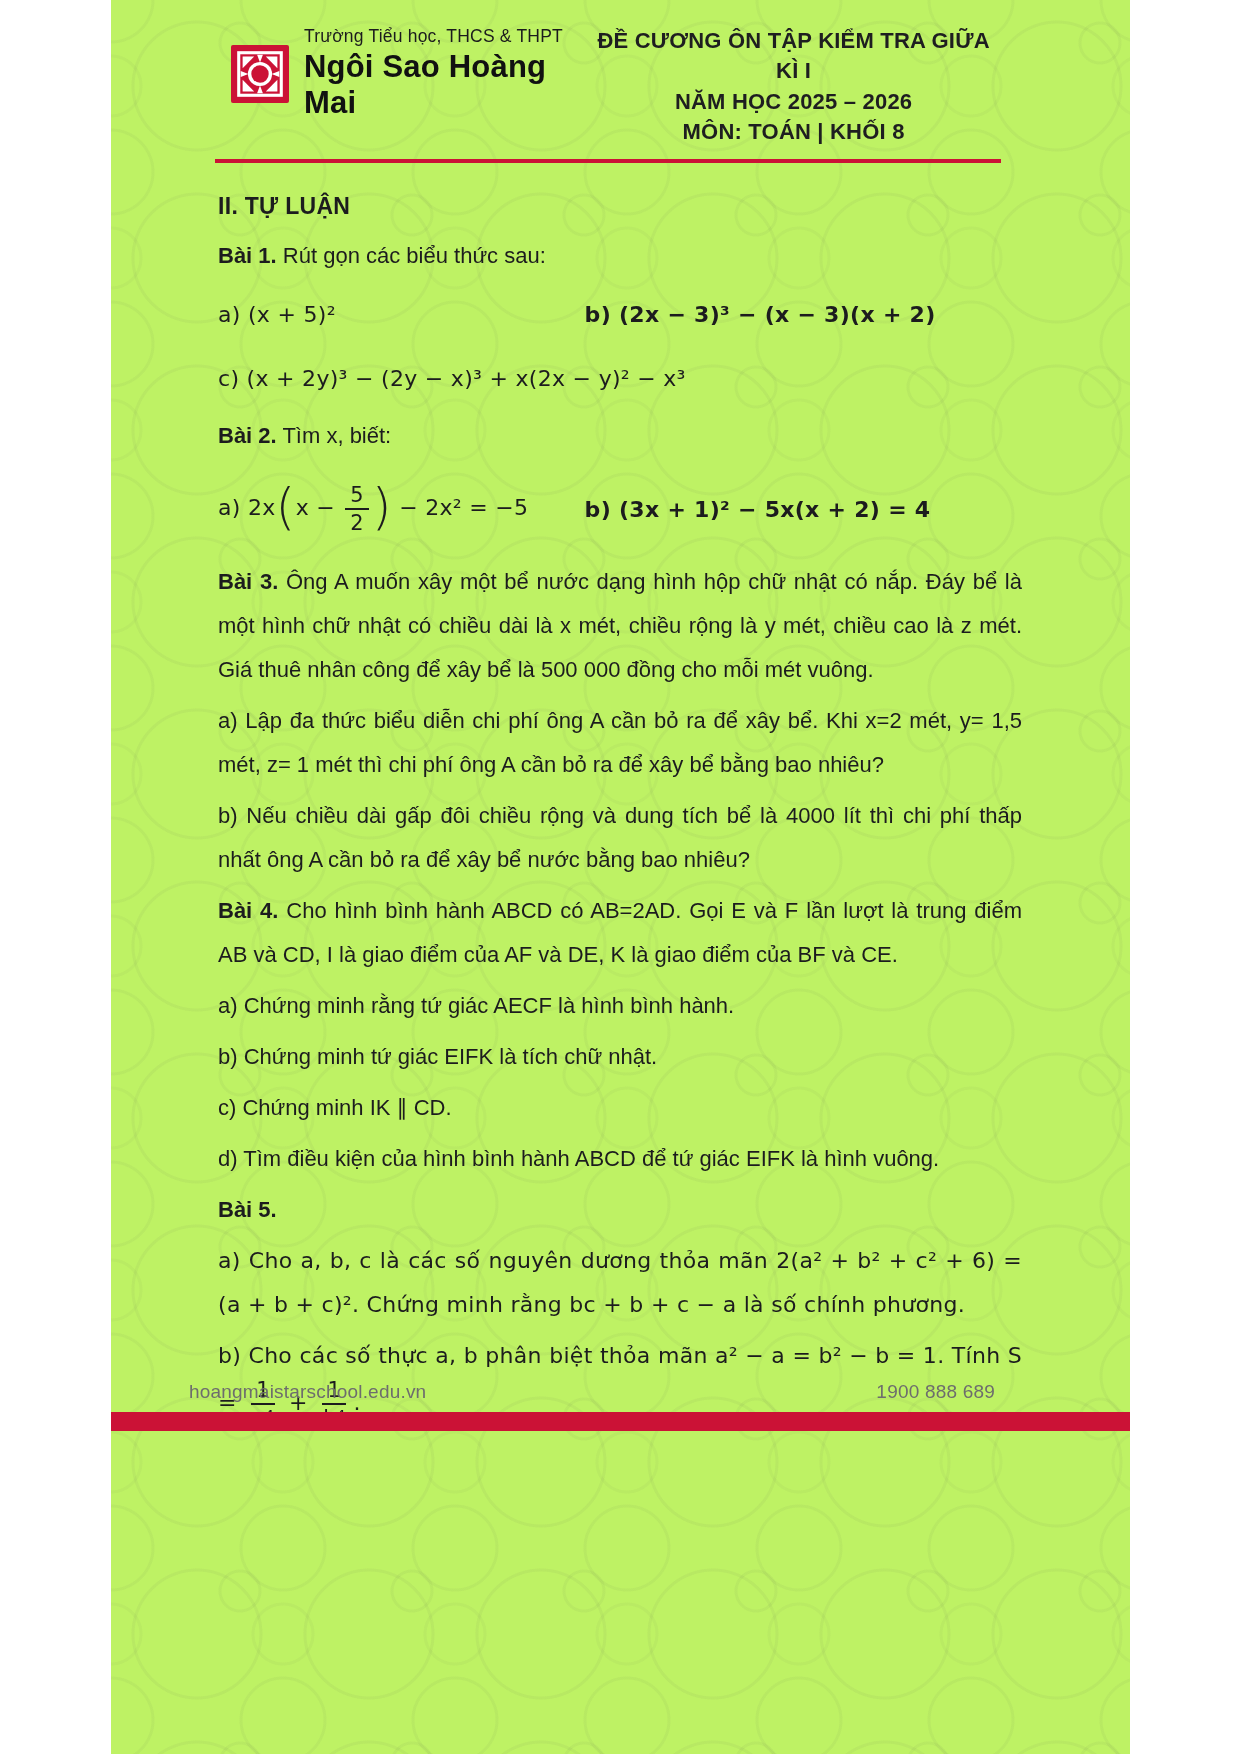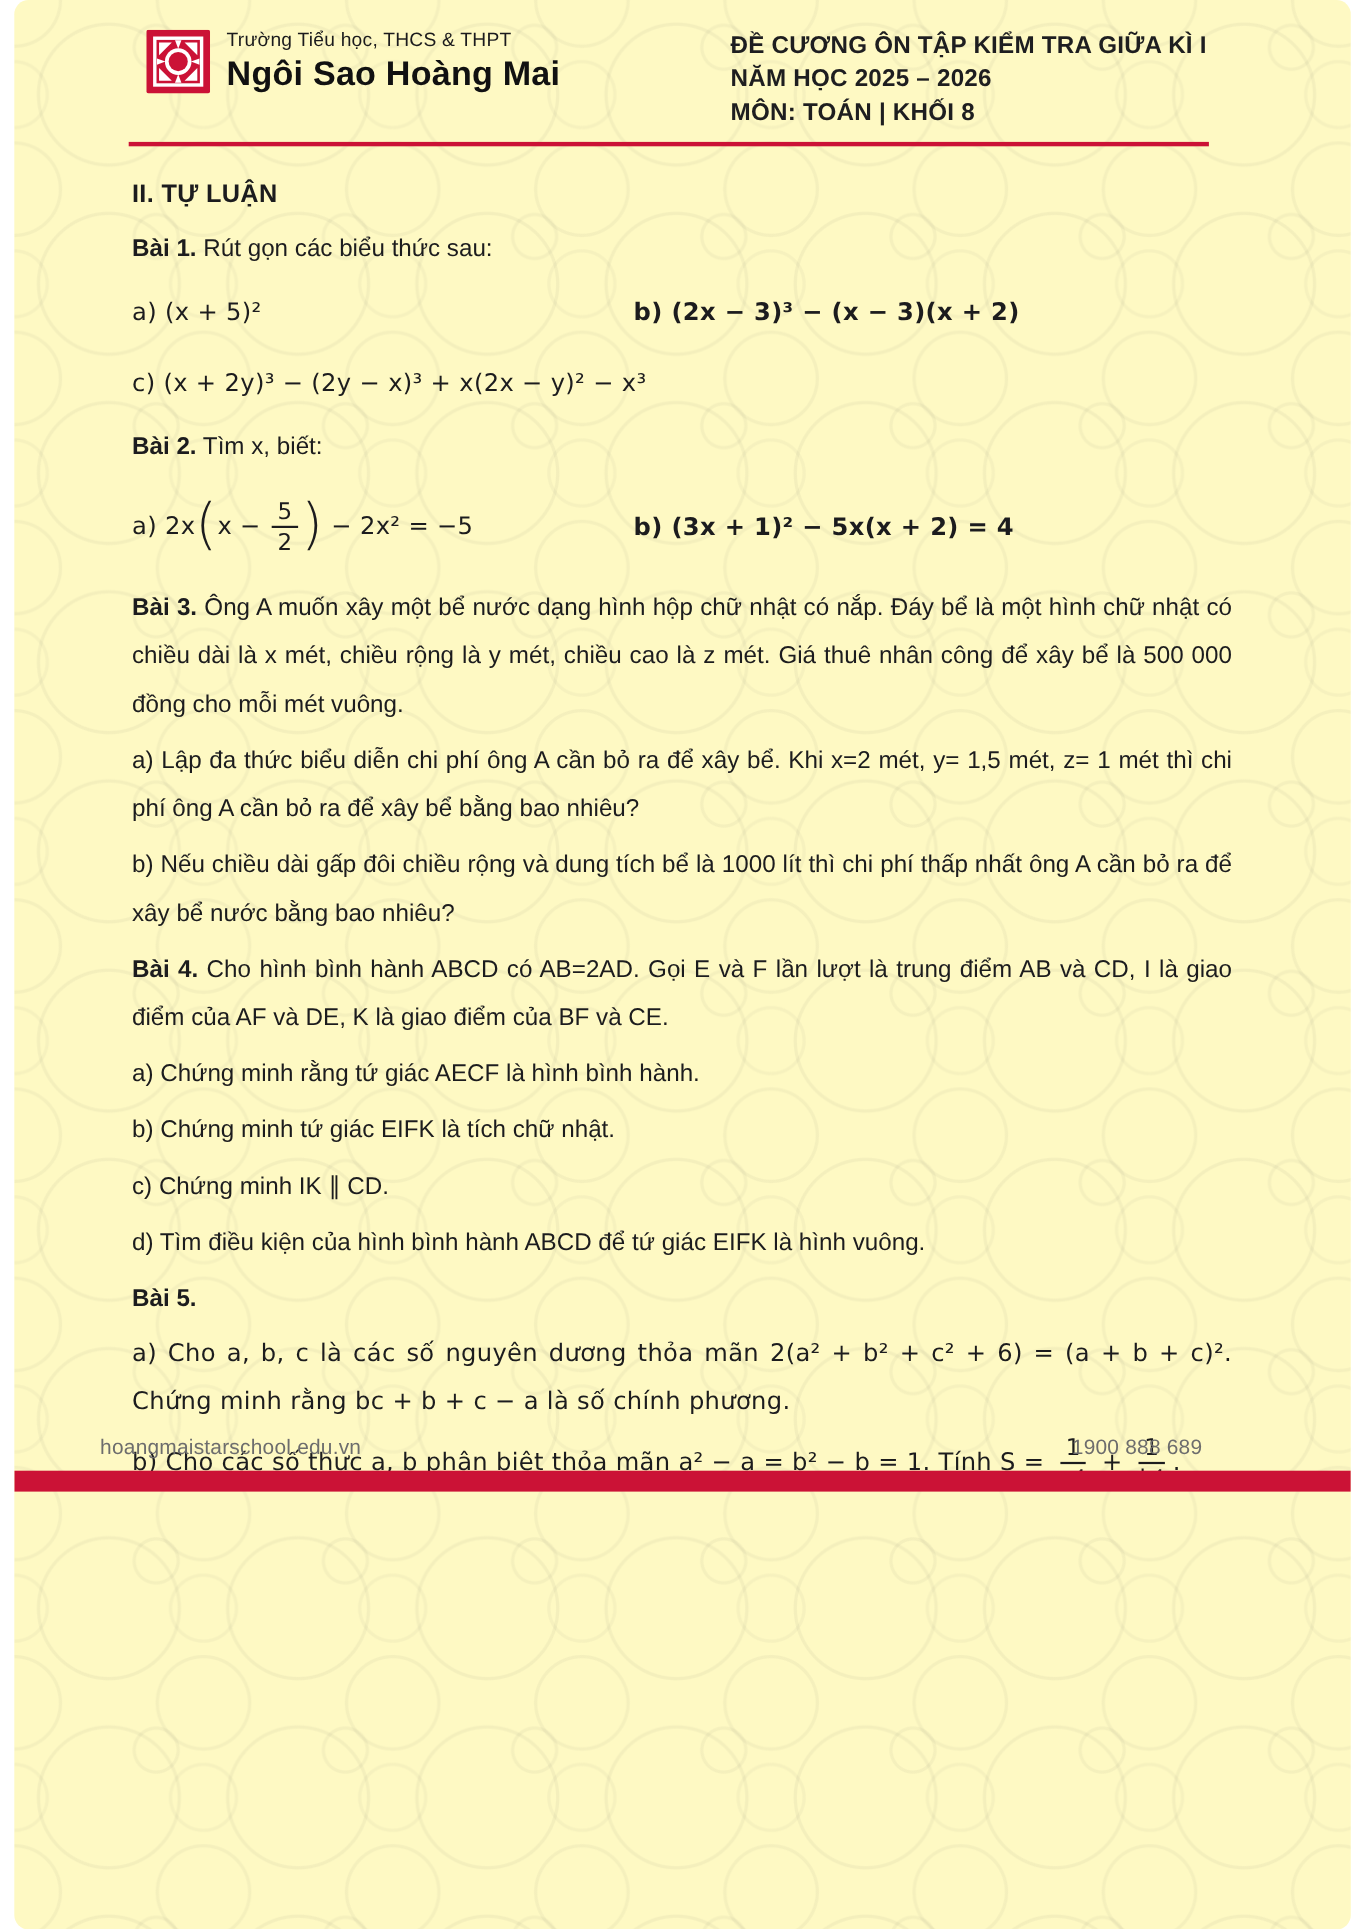--- a/index.html
+++ b/index.html
@@ -1,28 +1,27 @@
 <!DOCTYPE html>
 <html lang="vi" style="--accent: #CB1236;"><head>
 <meta charset="utf-8">
 <style>
   * { box-sizing: border-box; }
   html,body { margin:0; padding:0; }
   body { background:#ffffff; }
 
   .page {
     position: relative;
-    width: 1215px;
+    width: 1019px;
     height: 1754px;
     margin: 0 auto;
-    background: #fef9c3;
+    background: #bef264;
     font-family: "Liberation Sans", sans-serif;
     color: #1c1c1e;
     overflow: hidden;
-    border-radius: 13px;
   }
 
   
   .page::before {
     content:"";
     position:absolute; inset:0;
     background-image:
       radial-gradient(circle, transparent 62px, rgba(70,70,70,.055) 63px, rgba(70,70,70,.055) 65px, transparent 66px),
       radial-gradient(circle, transparent 40px, rgba(70,70,70,.05) 41px, rgba(70,70,70,.05) 43px, transparent 44px),
       radial-gradient(circle, transparent 18px, rgba(70,70,70,.05) 19px, rgba(70,70,70,.05) 21px, transparent 22px),
@@ -38,21 +37,21 @@
   .header {
     display:flex; justify-content:space-between; align-items:flex-start;
     padding: 26px 131px 0 120px;
   }
   .school { display:flex; align-items:center; gap:15px; }
   .logo { width:58px; height:58px; flex:0 0 auto; }
   .school-lines { display:flex; flex-direction:column; }
   .school-line1 { font-size:17.5px; color:#1b1b1d; letter-spacing:.2px; }
   .school-line2 { font-size:31px; font-weight:bold; color:#111; margin-top:2px; letter-spacing:.2px; }
 
-  .doc-title { text-align:left; font-weight:bold; font-size:22px; line-height:1.38; color:#1e1e20; letter-spacing:.2px; }
+  .doc-title { text-align:center; font-weight:bold; font-size:22px; line-height:1.38; color:#1e1e20; letter-spacing:.2px; }
 
   .rule { height:4px; margin:12px 129px 0 104px; background: var(--accent,#CB1236); }
 
   
   .main { padding: 24px 108px 0 107px; font-size:22px; }
 
   .section-title { font-size:23px; font-weight:bold; margin:6px 0 14px 0; letter-spacing:.3px; }
 
   p.para { margin:7px 0; line-height:2.0; text-align:justify; }
   p.line { margin:7px 0; line-height:2.0; text-align:left; }
@@ -150,21 +149,21 @@
       <div class="math-row row-tall">
         <div class="col-l math">a) 2x<span class="bigp">(</span>x − <span class="frac">
               <span class="num">5</span>
               <span class="den">2</span>
             </span><span class="bigp">)</span> − 2x² = −5</div>
         <div class="col-r math">b) (3x + 1)² − 5x(x + 2) = 4</div>
       </div>
 
       <p class="para"><span class="blabel">Bài 3.</span><span> Ông A muốn xây một bể nước dạng hình hộp chữ nhật có nắp. Đáy bể là một hình chữ nhật có chiều dài là x mét, chiều rộng là y mét, chiều cao là z mét. Giá thuê nhân công để xây bể là 500 000 đồng cho mỗi mét vuông.</span></p>
       <p class="para">a) Lập đa thức biểu diễn chi phí ông A cần bỏ ra để xây bể. Khi x=2 mét, y= 1,5 mét, z= 1 mét thì chi phí ông A cần bỏ ra để xây bể bằng bao nhiêu?</p>
-      <p class="para">b) Nếu chiều dài gấp đôi chiều rộng và dung tích bể là 1000 lít thì chi phí thấp nhất ông A cần bỏ ra để xây bể nước bằng bao nhiêu?</p>
+      <p class="para">b) Nếu chiều dài gấp đôi chiều rộng và dung tích bể là 4000 lít thì chi phí thấp nhất ông A cần bỏ ra để xây bể nước bằng bao nhiêu?</p>
 
       <p class="para"><span class="blabel">Bài 4.</span><span> Cho hình bình hành ABCD có AB=2AD. Gọi E và F lần lượt là trung điểm AB và CD, I là giao điểm của AF và DE, K là giao điểm của BF và CE.</span></p>
       <p class="line">a) Chứng minh rằng tứ giác AECF là hình bình hành.</p>
       <p class="line">b) Chứng minh tứ giác EIFK là tích chữ nhật.</p>
       <p class="line">c) Chứng minh IK ∥ CD.</p>
       <p class="line">d) Tìm điều kiện của hình bình hành ABCD để tứ giác EIFK là hình vuông.</p>
 
       <p class="line"><span class="blabel">Bài 5.</span></p>
       <p class="para math">a) Cho a, b, c là các số nguyên dương thỏa mãn 2(a² + b² + c² + 6) = (a + b + c)². Chứng minh rằng bc + b + c − a là số chính phương.</p>
       <p class="para math">b) Cho các số thực a, b phân biệt thỏa mãn a² − a = b² − b = 1. Tính S = <span class="frac">

